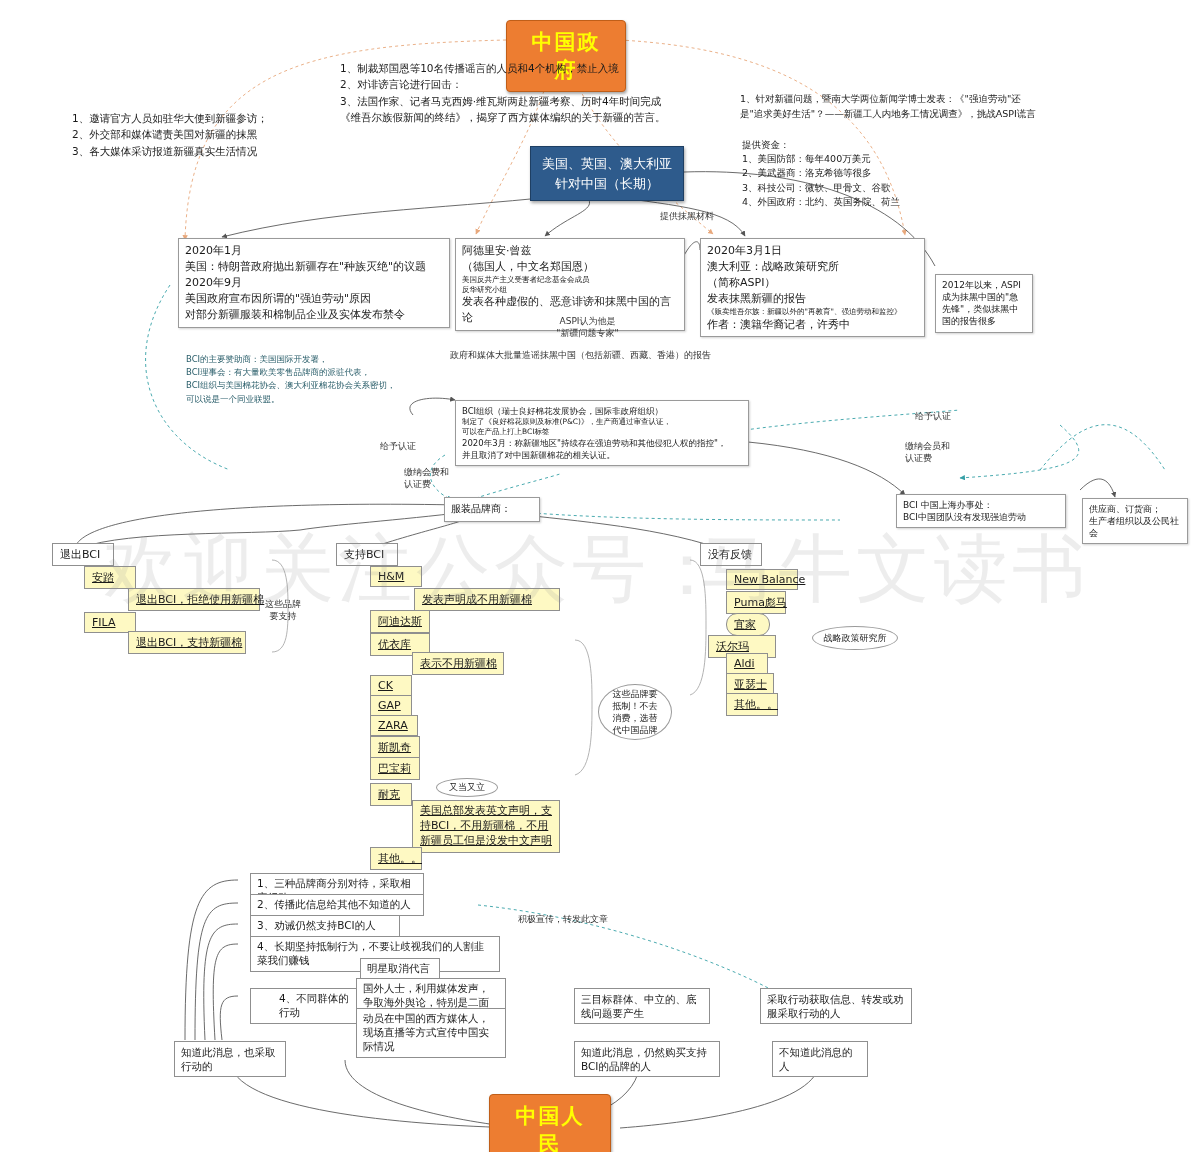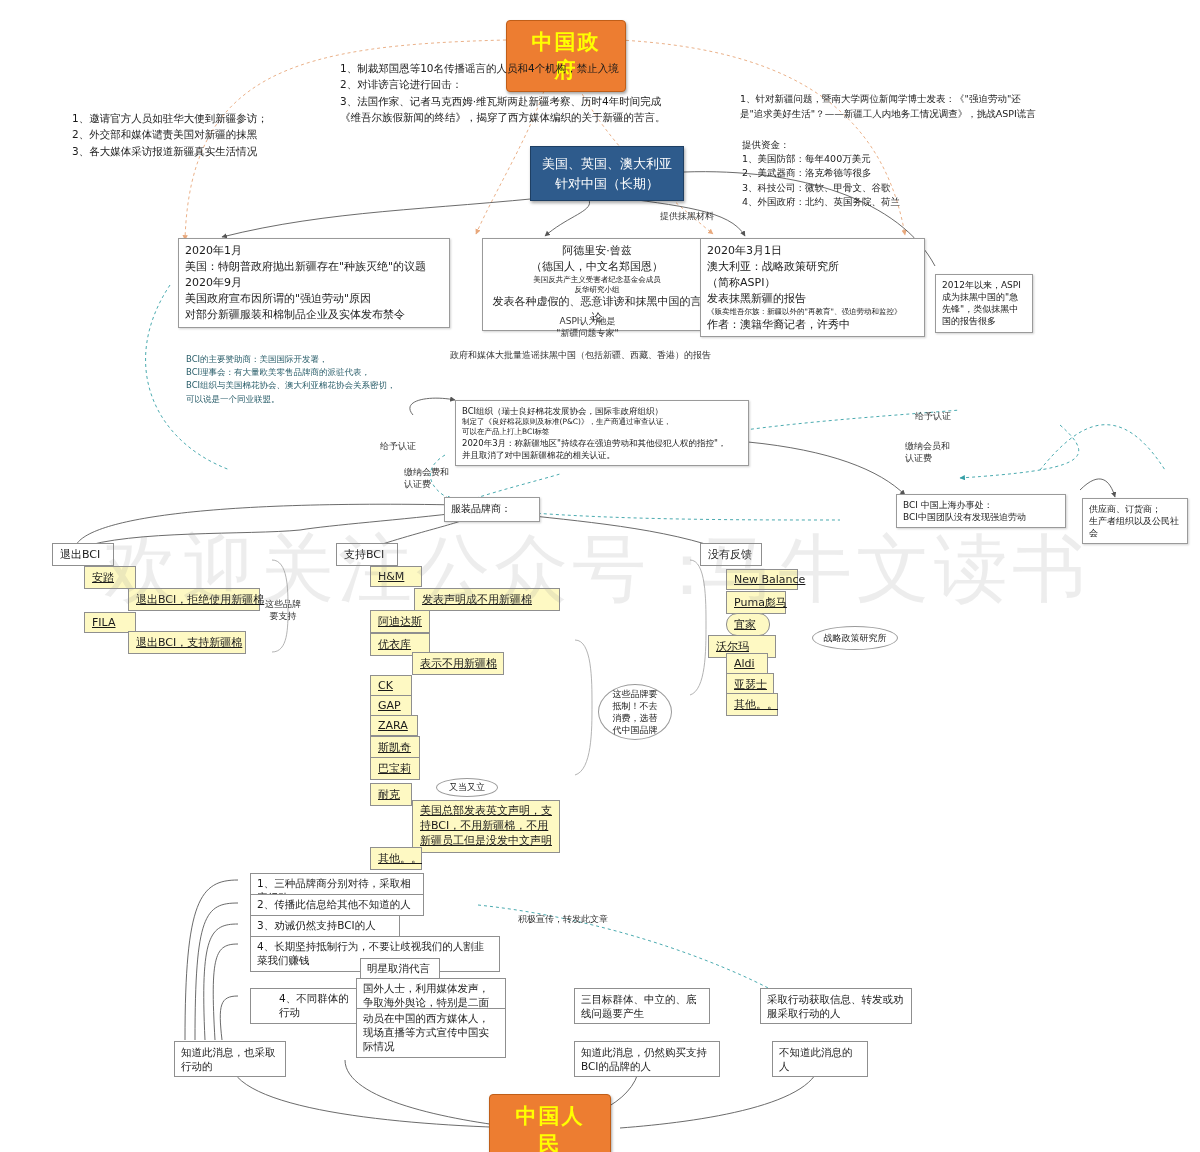--- a/index.html
+++ b/index.html
@@ -189,21 +189,21 @@
 
   <div class="node blue" style="left:530px;top:146px;width:154px;white-space:pre-line;">美国、英国、澳大利亚
 针对中国（长期）</div>
 
   <div class="node boxed" style="left:178px;top:238px;width:272px;white-space:pre-line;">2020年1月
 美国：特朗普政府抛出新疆存在"种族灭绝"的议题
 2020年9月
 美国政府宣布因所谓的"强迫劳动"原因
 对部分新疆服装和棉制品企业及实体发布禁令</div>
 
-  <div class="node boxed" style="left:482px;top:238px;width:230px;text-align:center;">
+  <div class="node boxed" style="left:455px;top:238px;width:230px;">
     <div>阿德里安·曾兹</div>
     <div>（德国人，中文名郑国恩）</div>
     <div class="tiny">美国反共产主义受害者纪念基金会成员</div>
     <div class="tiny">反华研究小组</div>
     <div>发表各种虚假的、恶意诽谤和抹黑中国的言论</div>
   </div>
 
   <div class="node boxed" style="left:700px;top:238px;width:225px;">
     <div style="white-space:pre-line;">2020年3月1日
 澳大利亚：战略政策研究所

